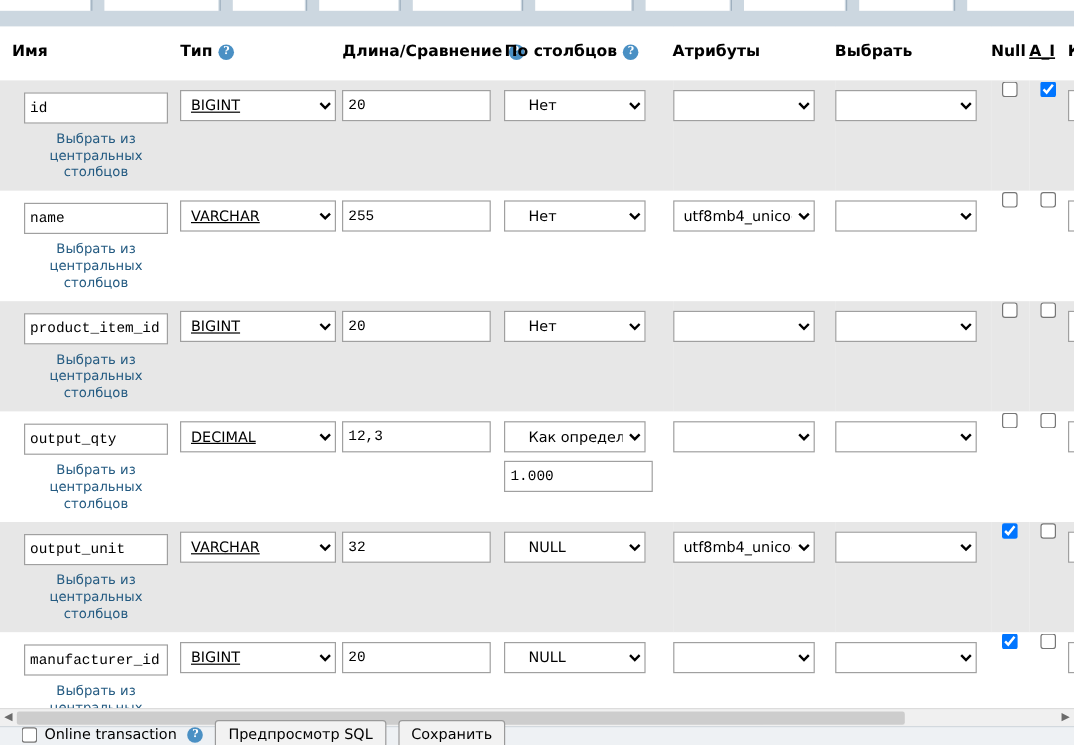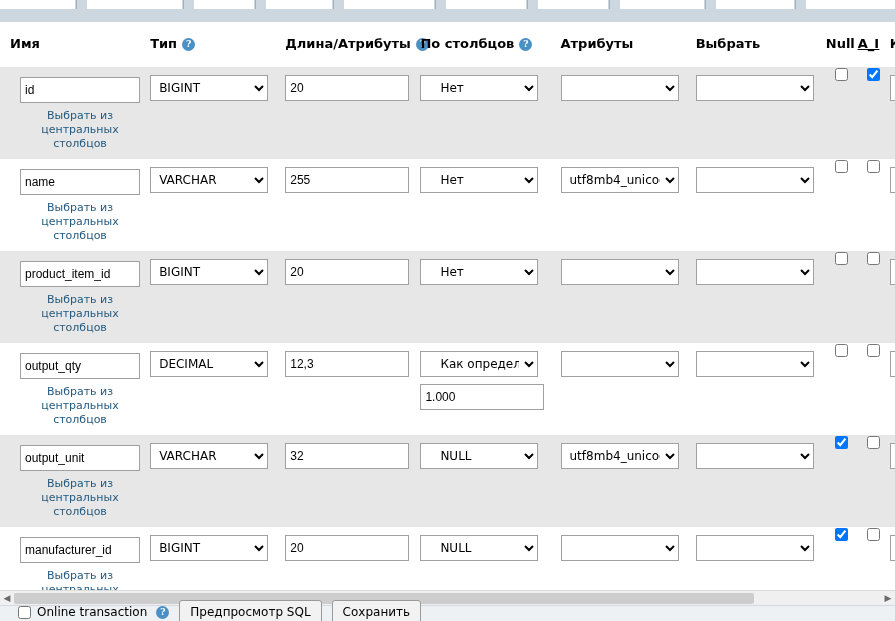--- a/index.html
+++ b/index.html
@@ -82,21 +82,21 @@
   .c-coll   { width: 135px; }
   .c-attr   { width: 130px; }
   .c-null   { width: 32px; text-align: center; }
   .c-ai     { width: 32px; text-align: center; text-decoration: underline; }
   .c-com    { width: 120px; }
 
   .cell { padding: 8px 8px 8px 0; }
   .cell-name { padding: 10px 8px 8px 10px; }
 
   input.txt {
-    font-family: Liberation Sans, sans-serif;
+    font-family: Liberation Mono, monospace;
     font-size: 12px;
     color: #000;
     padding: 3px 4px;
     border: 1px solid #a0a0a0;
     background: #ffffff;
     box-sizing: border-box;
     height: 26px;
   }
   input.name-inp { width: 120px; }
   input.len-inp  { width: 124px; }
@@ -106,21 +106,21 @@
   select.sel {
     font-family: "DejaVu Sans", "Liberation Sans", sans-serif;
     font-size: 12px;
     color: #000;
     border: 1px solid #a0a0a0;
     background: #ffffff;
     height: 26px;
     padding: 2px 2px 2px 4px;
     box-sizing: border-box;
   }
-  select.type-sel { width: 118px; }
+  select.type-sel { width: 130px; text-decoration: underline; }
   select.def-sel  { width: 118px; padding-left: 15px; }
   select.coll-sel { width: 118px; }
   select.attr-sel { width: 118px; }
 
   .central-link {
     display: block;
     margin-top: 6px;
     width: 120px;
     text-align: center;
     color: #235a81;
@@ -253,21 +253,21 @@
     <div class="tab-sep" style="left:795px;"></div>
     <div class="tab-white" style="left:806px;width:89px;"></div>
   </div>
 
   <div class="table-wrap">
     <table class="cols">
       <thead>
         <tr>
           <th class="c-name"><span>Имя</span></th>
           <th class="c-type"><span>Тип</span><span class="help-icon">?</span></th>
-          <th class="c-len"><span>Длина/Атрибуты</span><span class="help-icon">?</span></th>
+          <th class="c-len"><span>Длина/Сравнение</span><span class="help-icon">?</span></th>
           <th class="c-def"><span>По столбцов</span><span class="help-icon">?</span></th>
           <th class="c-coll"><span>Атрибуты</span></th>
           <th class="c-attr"><span>Выбрать</span></th>
           <th class="c-null"><span>Null</span></th>
           <th class="c-ai"><span class="ai-underline">A_I</span></th>
           <th class="c-com"><span>Ко</span></th>
         </tr>
       </thead>
       <tbody>
 

